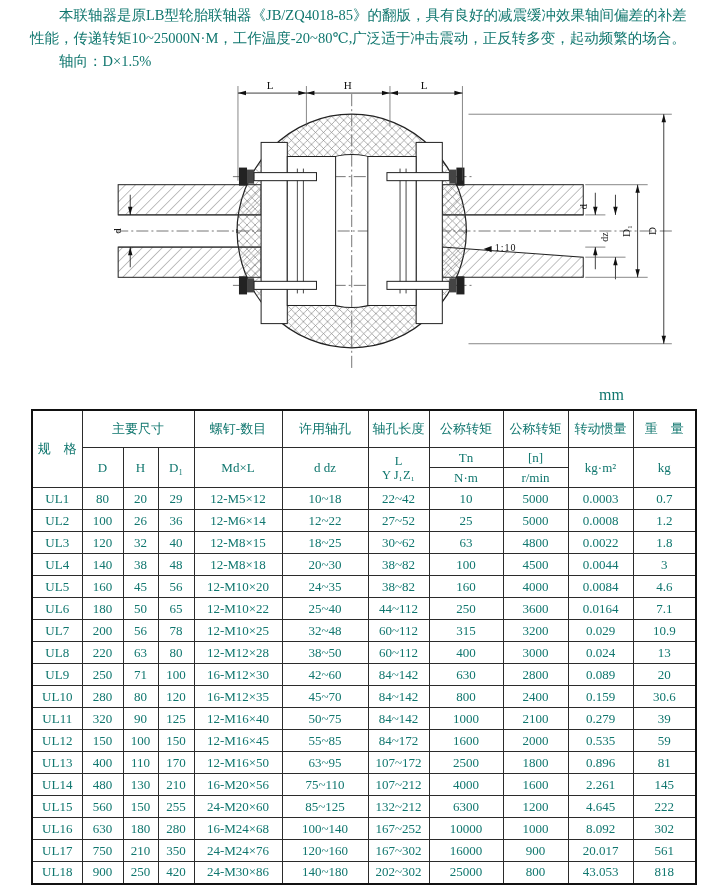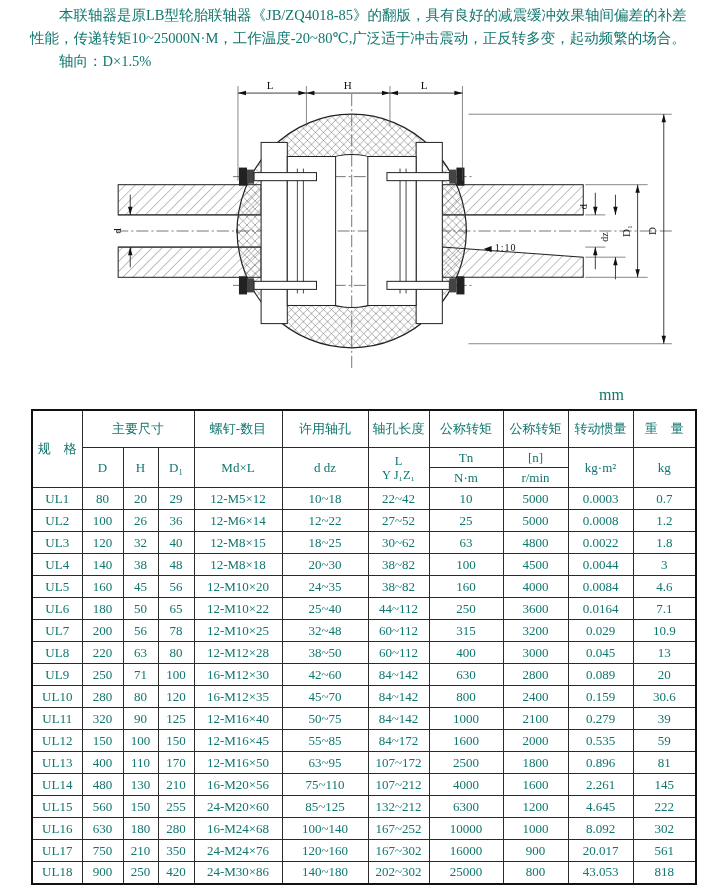--- a/index.html
+++ b/index.html
@@ -318,21 +318,21 @@
         <tr>
           <td>UL8</td>
           <td>220</td>
           <td>63</td>
           <td>80</td>
           <td>12-M12×28</td>
           <td>38~50</td>
           <td>60~112</td>
           <td>400</td>
           <td>3000</td>
-          <td>0.045</td>
+          <td>0.024</td>
           <td>13</td>
         </tr>
         <tr>
           <td>UL9</td>
           <td>250</td>
           <td>71</td>
           <td>100</td>
           <td>16-M12×30</td>
           <td>42~60</td>
           <td>84~142</td>

